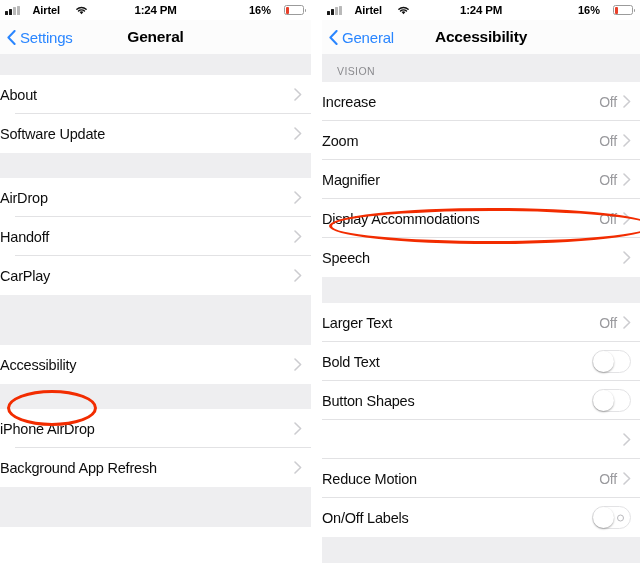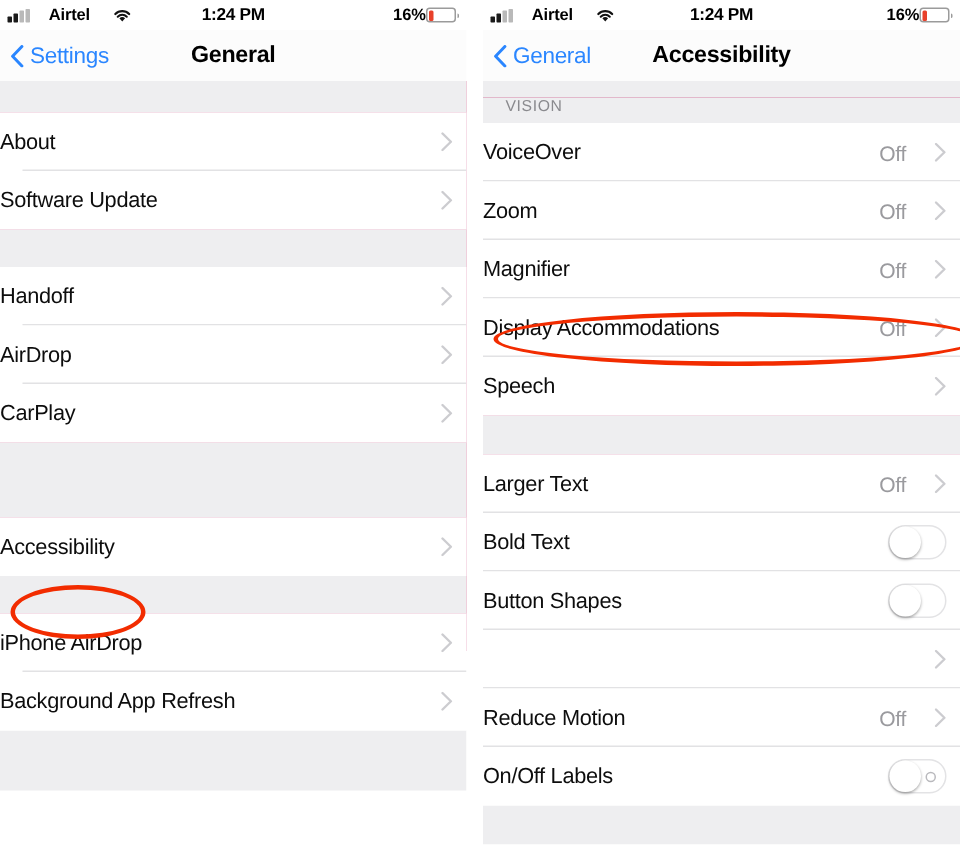--- a/index.html
+++ b/index.html
@@ -28,21 +28,21 @@
   .bars i:nth-child(1){height:4px;}
   .bars i:nth-child(2){height:6px;}
   .bars i:nth-child(3){height:8px;}
   .bars i:nth-child(4){height:9px;}
   .carrier{font-size:11px;font-weight:bold;letter-spacing:-.1px;}
   .wifi{width:13px;height:10px;position:relative;margin-left:2px;}
   .sb-center{
     position:absolute;left:0;right:0;text-align:center;
     font-size:11.5px;font-weight:bold;letter-spacing:-.2px;
   }
-  .sb-right{margin-left:auto;display:flex;align-items:center;gap:0;padding-right:5px;}
+  .sb-right{margin-left:auto;display:flex;align-items:center;gap:13px;padding-right:5px;}
   .batt-pct{font-size:11px;font-weight:bold;}
   .batt{position:relative;width:22px;height:10px;}
   .batt-body{
     position:absolute;left:0;top:0;width:20px;height:10px;
     border:1px solid #9b9b9b;border-radius:2.5px;box-sizing:border-box;background:#fff;
   }
   .batt-fill{position:absolute;left:1.5px;top:1.5px;height:7px;border-radius:1px;}
   .batt-cap{
     position:absolute;right:0;top:3.5px;width:1.5px;height:3px;
     background:#9b9b9b;border-radius:0 1px 1px 0;
@@ -73,21 +73,21 @@
   .row{
     position:relative;height:39px;width:100%;
     display:flex;align-items:center;background:#fff;
     box-sizing:border-box;cursor:pointer;
   }
   .row .label{
     font-size:14.5px;color:#0d0d0d;letter-spacing:-.2px;
     padding-left:0;white-space:nowrap;
   }
   .row .right{
-    margin-left:auto;display:flex;align-items:center;gap:19px;padding-right:9px;
+    margin-left:auto;display:flex;align-items:center;gap:6px;padding-right:9px;
   }
   .value{font-size:14px;color:#9a9a9e;letter-spacing:-.2px;}
   .chev{width:8px;height:13px;flex:none;opacity:.85;}
   .sep{
     position:absolute;bottom:0;height:1px;background:#e2e2e4;
   }
   .sep.inset{left:15px;right:0;}
   .sep.full{left:0;right:0;}
 
   
@@ -167,31 +167,31 @@
             <span class="label">Software Update</span>
             <span class="right">
               <svg class="chev" viewBox="0 0 8 13">
                 <path d="M1 1 L6.6 6.5 L1 12" fill="none" stroke="#c4c4c8" stroke-width="1.6" stroke-linecap="round" stroke-linejoin="round"></path>
               </svg>
             </span>
           </div>
         </div>
         <div class="gap" style="height:25px"></div>
         <div class="group">
+          <div class="row" id="row-left-2">
+            <span class="label">AirDrop</span>
+            <span class="right">
+              <svg class="chev" viewBox="0 0 8 13">
+                <path d="M1 1 L6.6 6.5 L1 12" fill="none" stroke="#c4c4c8" stroke-width="1.6" stroke-linecap="round" stroke-linejoin="round"></path>
+              </svg>
+            </span>
+            <span class="sep inset"></span>
+          </div>
           <div class="row" id="row-left-3">
             <span class="label">Handoff</span>
-            <span class="right">
-              <svg class="chev" viewBox="0 0 8 13">
-                <path d="M1 1 L6.6 6.5 L1 12" fill="none" stroke="#c4c4c8" stroke-width="1.6" stroke-linecap="round" stroke-linejoin="round"></path>
-              </svg>
-            </span>
-            <span class="sep inset"></span>
-          </div>
-          <div class="row" id="row-left-2">
-            <span class="label">AirDrop</span>
             <span class="right">
               <svg class="chev" viewBox="0 0 8 13">
                 <path d="M1 1 L6.6 6.5 L1 12" fill="none" stroke="#c4c4c8" stroke-width="1.6" stroke-linecap="round" stroke-linejoin="round"></path>
               </svg>
             </span>
             <span class="sep inset"></span>
           </div>
           <div class="row" id="row-left-4">
             <span class="label">CarPlay</span>
             <span class="right">
@@ -272,21 +272,21 @@
         </div>
         <div class="nav-title">Accessibility</div>
       </div>
       <div class="scroll">
         <div class="gap" style="height:11px"></div>
         <div class="gap" style="height:17px;display:flex;align-items:flex-start;">
           <span style="font-size:10.5px;color:#8a8a8e;letter-spacing:.4px;padding-left:15px;">VISION</span>
         </div>
         <div class="group">
           <div class="row" id="row-right-0">
-            <span class="label">VoiceOver</span>
+            <span class="label">Increase</span>
             <span class="right">
               <span class="value">Off</span>
               <svg class="chev" viewBox="0 0 8 13">
                 <path d="M1 1 L6.6 6.5 L1 12" fill="none" stroke="#c4c4c8" stroke-width="1.6" stroke-linecap="round" stroke-linejoin="round"></path>
               </svg>
             </span>
             <span class="sep full"></span>
           </div>
           <div class="row" id="row-right-1">
             <span class="label">Zoom</span>

